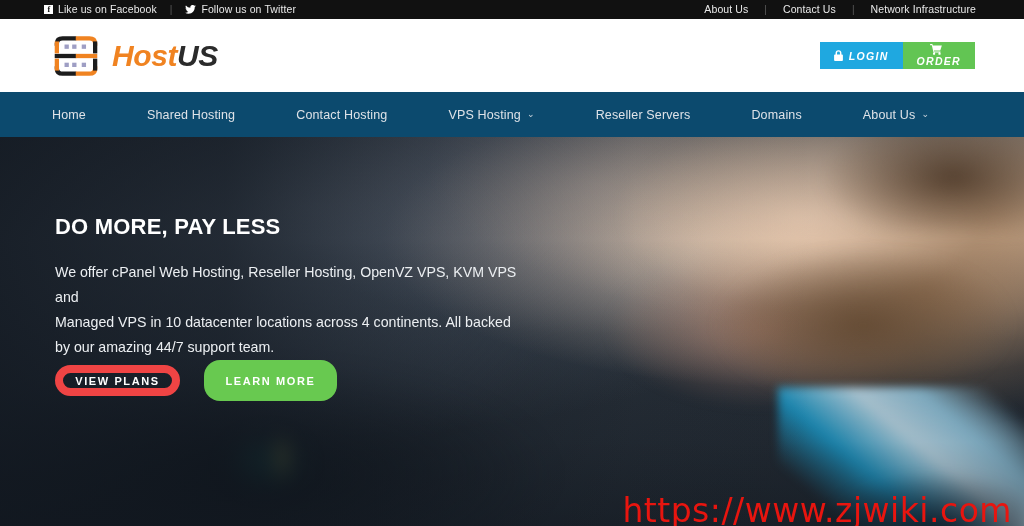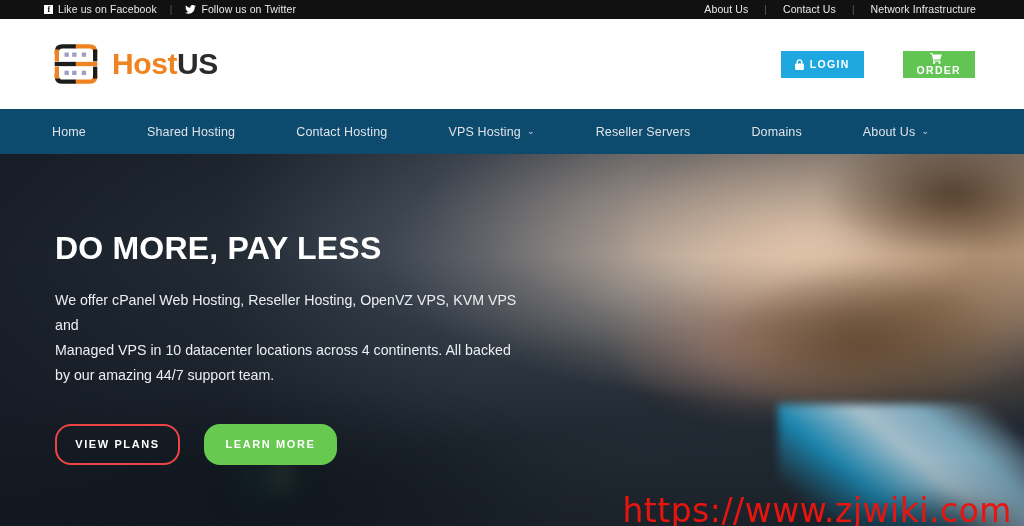--- a/index.html
+++ b/index.html
@@ -27,32 +27,32 @@
   .fb-icon {
     width:9px; height:9px; background:#ffffff; color:#111111;
     font-family:"Liberation Serif", serif; font-weight:bold; font-size:8px;
     display:inline-flex; align-items:center; justify-content:center;
     margin-right:5px; line-height:1; padding-left:1px;
   }
   .tw-icon { width:11px; height:9px; margin-right:5px; display:inline-block; }
 
   
   .header {
-    height:90px; background:#ffffff; display:flex; align-items:center;
-    position:relative; z-index:4;
+    height:73px; background:#ffffff; display:flex; align-items:center;
+    position:relative; z-index:4;font-style:italic;
   }
   .logo { display:flex; align-items:center; margin-left:52px; text-decoration:none; }
   .logo-mark { width:48px; height:44px; margin-right:12px; }
   .logo-text {
     font-size:30px; font-weight:bold; letter-spacing:-0.4px; line-height:1;
     font-family:"Liberation Sans", sans-serif;
   }
   .logo-host { color:#f08321; }
   .logo-us { color:#2b2b2b; }
-  .header-actions { margin-left:auto; margin-right:49px; display:flex;gap:39px; }
+  .header-actions { margin-left:auto; margin-right:49px; display:flex; }
   .btn-login, .btn-order {
     height:27px; display:flex; align-items:center; justify-content:center;
     font-size:10.5px; font-weight:bold; letter-spacing:1.3px;
     color:#ffffff; text-decoration:none; padding:0 14px;
   }
   .btn-login { background:#1fa8e0; }
   .btn-order { background:#62c553;flex-direction:column; }
   .btn-login svg, .btn-order svg { margin-right:6px; }
 
   
@@ -133,31 +133,31 @@
   }
   .hp-vignette {
     position:absolute; inset:0;
     background:
       linear-gradient(90deg, rgba(16,22,30,.86) 0%, rgba(16,22,30,.74) 22%, rgba(16,22,30,.34) 44%, rgba(16,22,30,.05) 62%, rgba(16,22,30,0) 80%),
       linear-gradient(180deg, rgba(16,22,30,.30) 0%, rgba(16,22,30,0) 26%, rgba(16,22,30,.18) 78%, rgba(16,22,30,.46) 100%);
   }
 
   .hero-content { position:relative; z-index:2; padding-left:55px; padding-top:78px; }
   .hero-title {
-    color:#ffffff; font-size:32px; font-weight:bold; letter-spacing:.2px;
+    color:#ffffff; font-size:22px; font-weight:bold; letter-spacing:.2px;
     line-height:1.05; margin-bottom:22px;
   }
   .hero-sub {
     color:#eceff2; font-size:14.2px; line-height:25px; max-width:470px;
-    margin-bottom:36px; font-weight:400;
+    font-weight:400;
   }
   .hero-sub span { display:block; }
   .hero-buttons { display:flex; align-items:center; }
   .btn-ghost {
-    height:41px; min-width:125px; border:2px solid #ef4444; border-radius:16px;
+    height:31px; min-width:125px; border:8px solid #ef4444; border-radius:16px;
     color:#ffffff; font-size:11px; font-weight:bold; letter-spacing:1.6px;
     display:flex; align-items:center; justify-content:center;
     text-decoration:none; margin-right:24px; background:transparent;
   }
   .btn-green {
     height:41px; min-width:133px; border-radius:16px; background:#68c950;
     color:#ffffff; font-size:11px; font-weight:bold; letter-spacing:1.6px;
     display:flex; align-items:center; justify-content:center; text-decoration:none;
   }
 

